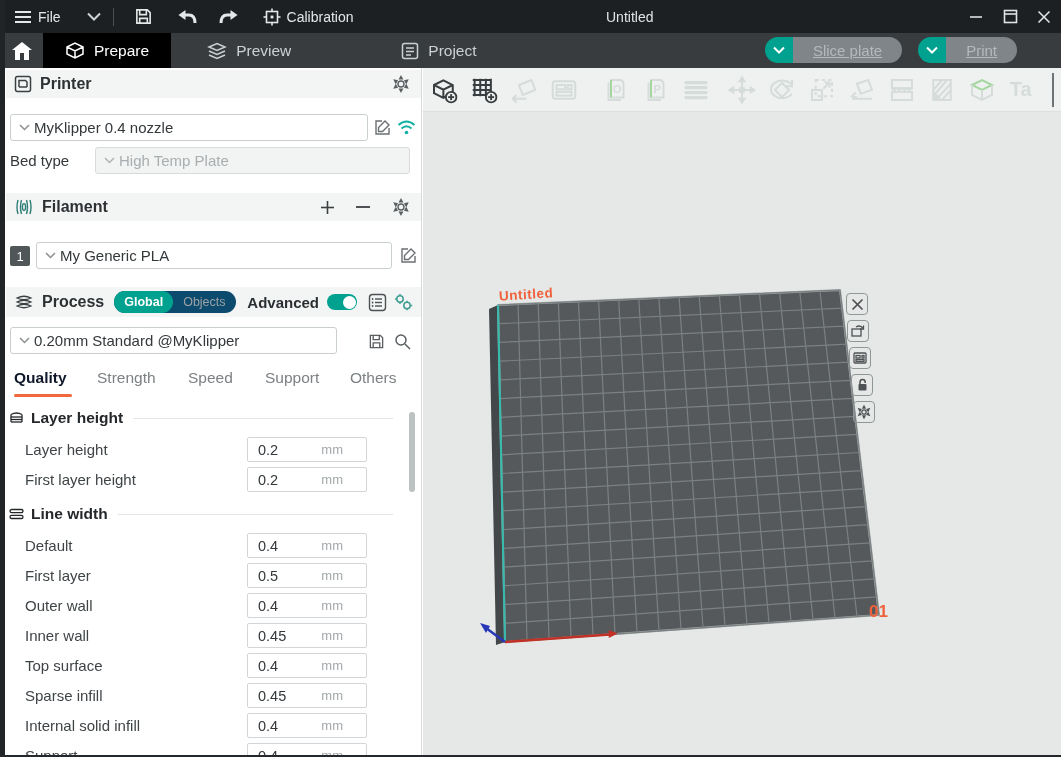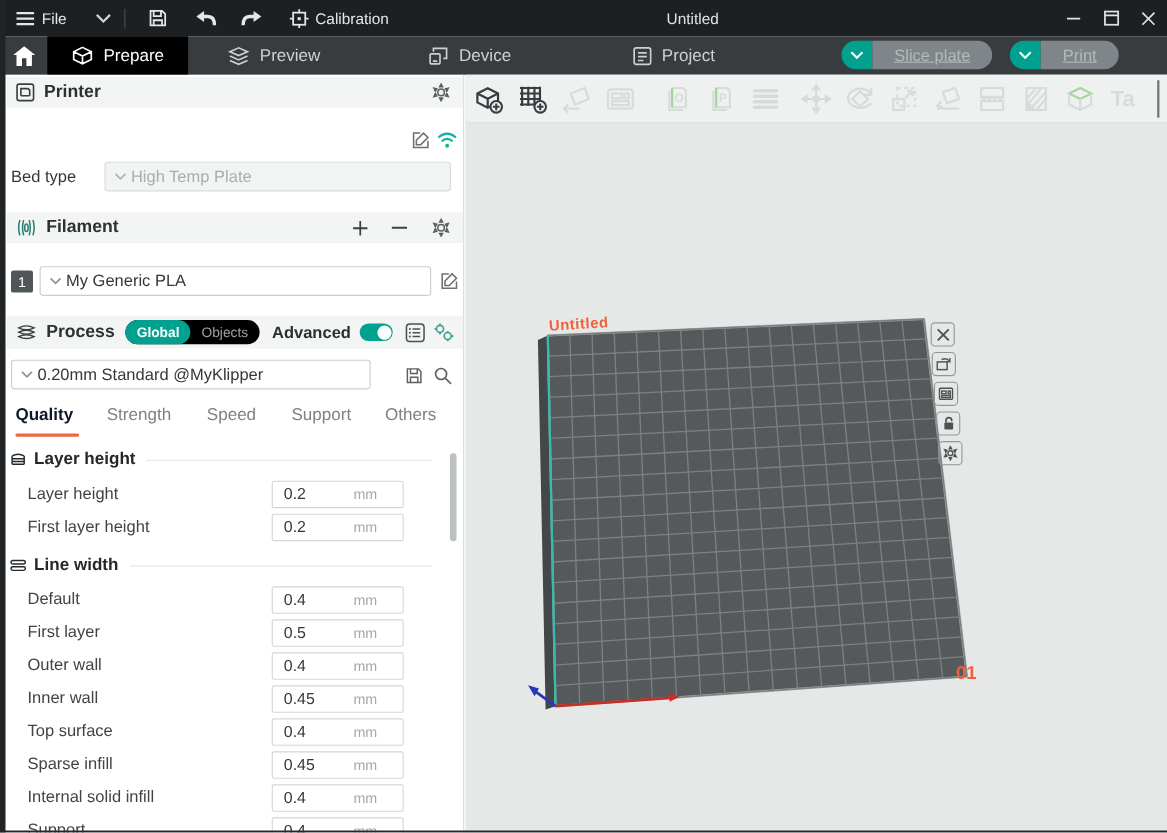--- a/index.html
+++ b/index.html
@@ -31,21 +31,21 @@
   .sec-head{position:absolute;left:6px;right:0;height:28px;background:#f3f5f4;display:flex;align-items:center;}
   .sec-title{font-size:16px;font-weight:bold;color:#2d3134;margin-left:8px;}
   .sec-icon{margin-left:8px;display:flex;}
   .push{flex:1;}
   .hicon{display:flex;align-items:center;justify-content:center;width:24px;height:24px;}
   .combo{position:absolute;height:27px;background:#fff;border:1px solid #c9ced0;border-radius:3px;display:flex;align-items:center;font-size:15px;color:#33383b;}
   .combo .chev{margin:0 4px 0 8px;display:flex;}
   .combo.disabled{background:#f2f3f3;border-color:#d8dbdc;color:#a9aeb1;}
   .side-label{position:absolute;font-size:15px;color:#33383b;}
   .fil-badge{position:absolute;width:20px;height:20px;background:#515659;color:#fff;font-size:13px;display:flex;align-items:center;justify-content:center;border-radius:2px;}
-  .pill{display:flex;align-items:flex-end;height:22px;background:#000000;border-radius:11px;margin-left:10px;}
+  .pill{display:flex;align-items:flex-end;height:22px;background:#0c4a6e;border-radius:11px;margin-left:10px;}
   .pill .seg{font-size:12.5px;padding:0 10px;height:22px;display:flex;align-items:center;border-radius:11px;color:#9da2a4;}
   .pill .seg.on{background:#00a18e;color:#fff;font-weight:bold;}
   .adv-label{font-size:15px;font-weight:bold;color:#2b2f32;}
   .toggle{width:30px;height:16px;border-radius:8px;background:#00a18e;position:relative;margin:0 8px;}
   .toggle .knob{position:absolute;right:1.5px;top:1.5px;width:13px;height:13px;border-radius:50%;background:#fff;}
 
   .ptabs{position:absolute;left:0;top:297px;width:422px;height:33px;}
   .ptab{position:absolute;top:4px;font-size:15.5px;color:#7c8184;}
   .ptab.active{font-weight:bold;color:#0f172a;}
   .ptab-underline{position:absolute;left:14px;top:29px;width:58px;height:3px;background:#f0683c;border-radius:2px;}
@@ -187,32 +187,20 @@
         <svg width="20" height="18" viewBox="0 0 20 18">
             <g fill="none" stroke="#ccd1d1" stroke-width="1.5">
               <path d="M2 5 L10 1.5 L18 5 L10 8.5 Z"></path>
               <path d="M2 9 L10 12.5 L18 9"></path>
               <path d="M2 13 L10 16.5 L18 13"></path>
             </g>
           </svg>
       </span>
       <span>Preview</span>
     </div>
-    <div class="mtab sp1" style="margin-left:54px">
-      <span>
-        <svg width="19" height="18" viewBox="0 0 19 18">
-            <g fill="none" stroke="#ccd1d1" stroke-width="1.5">
-              <path d="M5 5 V2 H17 V11 H14"></path>
-              <rect x="2" y="7" width="9" height="9" rx="1"></rect>
-              <line x1="4.5" y1="13.5" x2="8.5" y2="13.5"></line>
-            </g>
-          </svg>
-      </span>
-      <span>Device</span>
-    </div>
     <div class="mtab sp1" style="margin-left:66px">
       <span>
         <svg width="18" height="18" viewBox="0 0 18 18">
             <g fill="none" stroke="#ccd1d1" stroke-width="1.5">
               <rect x="1.5" y="1.5" width="15" height="15" rx="2"></rect>
               <line x1="5" y1="6" x2="13" y2="6"></line>
               <line x1="5" y1="9.5" x2="13" y2="9.5"></line>
               <line x1="5" y1="13" x2="10" y2="13"></line>
             </g>
           </svg>
@@ -255,20 +243,28 @@
       <span class="sec-title">Printer</span>
       <span class="push"></span>
       <span class="hicon" style="margin-right:8px">
         <svg width="18" height="18" viewBox="0 0 18 18">
             <g fill="none" stroke="#5a5f62" stroke-width="1.4">
               <circle cx="9" cy="9" r="3"></circle>
               <path d="M9 1.5 L10.3 3.8 H7.7 Z M9 16.5 L10.3 14.2 H7.7 Z M2.5 5.2 L5 5.8 L3.8 8 Z M15.5 5.2 L13 5.8 L14.2 8 Z M2.5 12.8 L5 12.2 L3.8 10 Z M15.5 12.8 L13 12.2 L14.2 10 Z"></path>
             </g>
           </svg>
       </span>
+    </div>
+    <div class="combo" style="left:10px;top:46px;width:358px">
+      <span class="chev">
+        <svg width="11" height="7" viewBox="0 0 11 7">
+            <polyline points="1,1 5.5,5.5 10,1" fill="none" stroke="#8b9093" stroke-width="1.5"></polyline>
+          </svg>
+      </span>
+      <span>MyKlipper 0.4 nozzle</span>
     </div>
     <span class="hicon" style="position:absolute;left:370px;top:47px">
       <svg width="17" height="17" viewBox="0 0 17 17">
           <g fill="none" stroke="#6b7073" stroke-width="1.4">
             <path d="M15 9 V15 H2 V2 H8"></path>
             <path d="M11 2 L15 6 L8.5 12.5 L4.5 12.5 L4.5 8.5 Z"></path>
           </g>
         </svg>
     </span>
     <span class="hicon" style="position:absolute;left:394px;top:47px">

